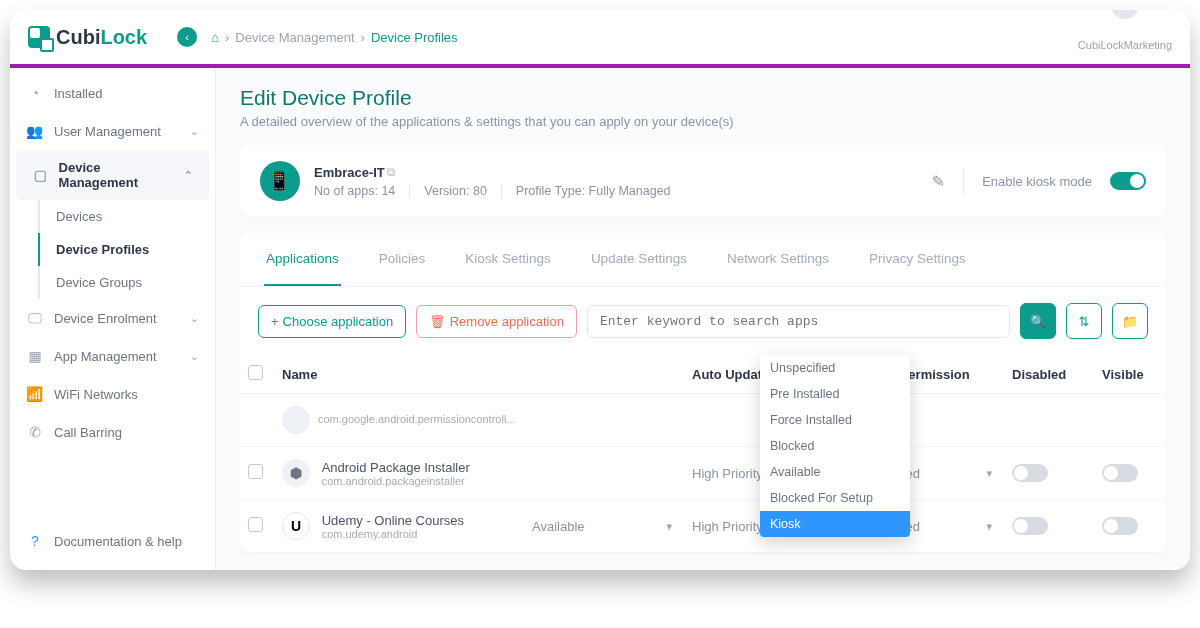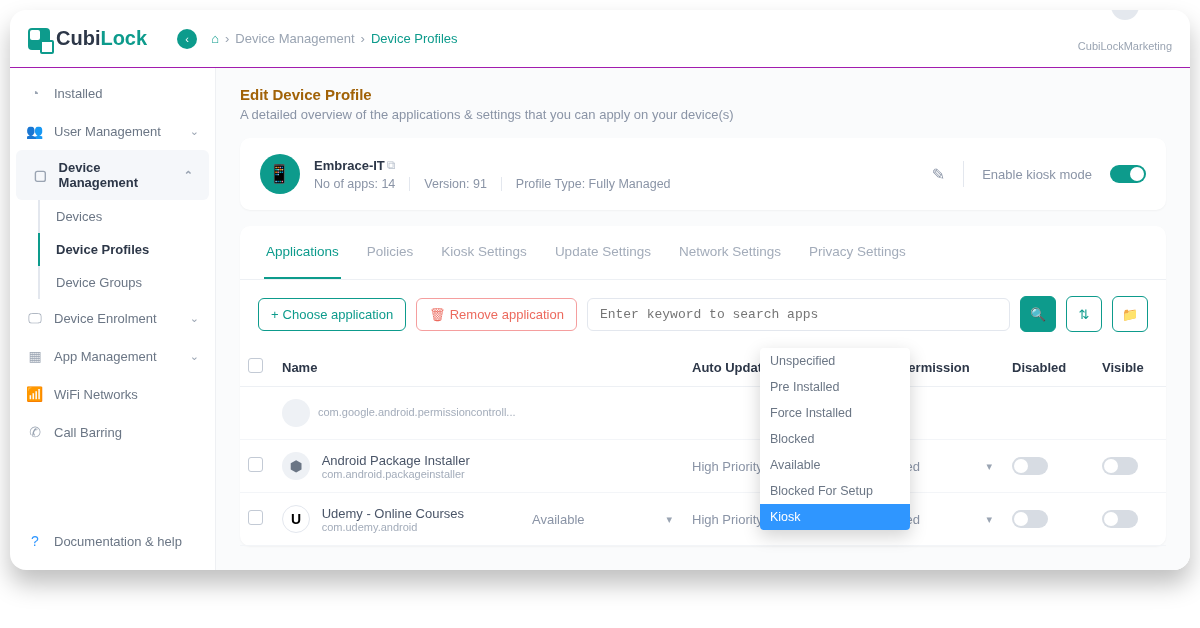--- a/index.html
+++ b/index.html
@@ -1,18 +1,18 @@
 <!DOCTYPE html>
 <html><head>
 <meta charset="utf-8">
 <style>
   *{box-sizing:border-box;margin:0;padding:0;font-family:"Segoe UI",Arial,sans-serif;}
   body{background:#fff;width:1200px;height:628px;overflow:hidden;font-size:13px;color:#4a5568;}
   .frame{width:1180px;height:560px;margin:10px;border-radius:16px;box-shadow:0 14px 24px rgba(0,0,0,.25);background:#fff;overflow:hidden;position:relative;}
-  .topbar{height:58px;display:flex;align-items:center;padding:0 18px;border-bottom:1px solid #a21caf;}
+  .topbar{height:58px;display:flex;align-items:center;padding:0 18px;border-bottom:4px solid #a21caf;}
   .logo{display:flex;align-items:center;gap:6px;font-size:20px;font-weight:700;color:#2d3748;}
   .logo .brand-accent{color:#0d9b8c;}
   .logo-mark{width:22px;height:22px;background:#0d9b8c;border-radius:4px;position:relative;}
   .logo-mark::before{content:"";position:absolute;width:10px;height:10px;background:#fff;left:2px;top:2px;border-radius:2px;}
   .logo-mark::after{content:"";position:absolute;width:10px;height:10px;border:2px solid #0d9b8c;right:-4px;bottom:-4px;background:#fff;border-radius:2px;}
   .back-btn{width:20px;height:20px;border-radius:50%;background:#0d9b8c;color:#fff;display:flex;align-items:center;justify-content:center;margin-left:30px;font-size:11px;}
   .breadcrumb{display:flex;align-items:center;gap:6px;color:#0d9b8c;font-size:13px;margin-left:14px;}
   .breadcrumb .muted{color:#9aa4b2;}
   .user-menu{margin-left:auto;display:flex;align-items:center;gap:20px;color:#9aa4b2;font-size:11px;flex-direction:column;}
   .avatar{width:28px;height:28px;border-radius:50%;background:#e4e8ee;}
@@ -24,40 +24,40 @@
   .side-item .arr{margin-left:auto;font-size:11px;color:#9aa4b2;}
   .side-item.active{background:#f5f7fa;color:#2d3748;font-weight:600;border-radius:6px;margin:0 6px;}
   .side-sub{padding-left:40px;display:flex;flex-direction:column;}
   .side-sub div{padding:9px 0;color:#6b7685;cursor:pointer;font-size:13px;border-left:2px solid #e3e7ee;margin-left:-12px;padding-left:16px;}
   .side-sub div.sel{color:#2d3748;font-weight:600;border-left:2px solid #0d9b8c;}
   .side-ic{width:18px;height:18px;display:flex;align-items:center;justify-content:center;font-size:14px;color:#9aa4b2;}
   .side-bottom{position:absolute;bottom:10px;left:0;width:206px;}
 
   .main{flex:1;background:#fafbfc;padding:18px 24px;overflow:hidden;}
   .page-head{display:flex;align-items:flex-start;}
-  .page-head h1{font-size:15px;color:#a16207;font-weight:700;}
+  .page-head h1{font-size:21px;color:#0f766e;font-weight:400;}
   .page-head p{color:#8a94a6;margin-top:4px;font-size:13px;text-align:right;}
   .head-actions{margin-left:auto;display:flex;gap:14px;align-items:center;}
   .btn-cancel{color:#b8c0cc;font-size:14px;background:none;border:none;cursor:pointer;}
   .btn-save{background:#0d8577;color:#fff;border:none;padding:8px 22px;border-radius:6px;font-size:14px;cursor:pointer;}
 
   .profile-card{background:#fff;border-radius:10px;padding:16px 20px;margin-top:16px;display:flex;align-items:center;box-shadow:0 1px 2px rgba(0,0,0,.04);}
   .prof-ic{width:40px;height:40px;border-radius:50%;background:#0d9b8c;color:#fff;display:flex;align-items:center;justify-content:center;font-size:18px;margin-right:14px;}
   .prof-meta{display:flex;gap:14px;color:#8a94a6;font-size:12.5px;margin-top:4px;flex-wrap:wrap;}
   .prof-meta span{border-right:1px solid #e3e7ee;padding-right:14px;}
   .prof-meta span:last-child{border:none;}
   .prof-right{margin-left:auto;display:flex;align-items:center;gap:18px;color:#8a94a6;}
   .divider-v{width:1px;height:26px;background:#e3e7ee;}
   .toggle{width:36px;height:18px;border-radius:10px;background:#0d9b8c;position:relative;}
   .toggle::after{content:"";position:absolute;width:14px;height:14px;background:#fff;border-radius:50%;top:2px;right:2px;}
   .toggle.off{background:#d7dce3;}
   .toggle.off::after{right:auto;left:2px;}
 
   .tabs-card{background:#fff;border-radius:10px;margin-top:16px;box-shadow:0 1px 2px rgba(0,0,0,.04);}
-  .tabs{display:flex;gap:24px;padding:0 24px;border-bottom:1px solid #edf0f4;}
+  .tabs{display:flex;gap:36px;padding:0 24px;border-bottom:1px solid #edf0f4;}
   .tab{padding:18px 2px;color:#a3acba;font-size:13.5px;cursor:pointer;}
   .tab.active{color:#0d9b8c;border-bottom:2px solid #0d9b8c;font-weight:500;}
   .toolbar{display:flex;gap:10px;padding:16px 18px;align-items:center;}
   .btn-outline{border:1px solid #0d9b8c;color:#0d9b8c;background:#fff;padding:8px 12px;border-radius:6px;font-size:13px;cursor:pointer;display:flex;align-items:center;gap:4px;}
   .btn-outline.danger{border-color:#f59e9e;color:#ec6a5e;}
   .search{flex:1;border:1px solid #e3e7ee;border-radius:6px;padding:8px 12px;font-size:13px;color:#9aa4b2;font-family:Liberation Mono, monospace;}
   .sq-btn{width:36px;height:36px;border-radius:6px;display:flex;align-items:center;justify-content:center;border:1px solid #0d9b8c;color:#0d9b8c;cursor:pointer;}
   .sq-btn.fill{background:#0d9b8c;color:#fff;}
   .table-wrap{position:relative;}
   table{width:100%;border-collapse:collapse;}
@@ -153,21 +153,21 @@
 
       <div class="profile-card">
         <div class="prof-ic">📱</div>
         <div>
           <div style="display:flex;align-items:center;gap:2px;">
             <span style="font-weight:600;color:#2d3748">Embrace-IT</span>
             <span style="color:#b8c0cc;font-size:12px">⧉</span>
           </div>
           <div class="prof-meta">
             <span>No of apps: 14</span>
-            <span>Version: 91</span>
+            <span>Version: 80</span>
             <span>Profile Type: Fully Managed</span>
           </div>
         </div>
         <div class="prof-right">
           <span style="font-size:16px;">✎</span>
           <div class="divider-v"></div>
           <span>Enable kiosk mode</span>
           <div class="toggle"></div>
         </div>
       </div>

